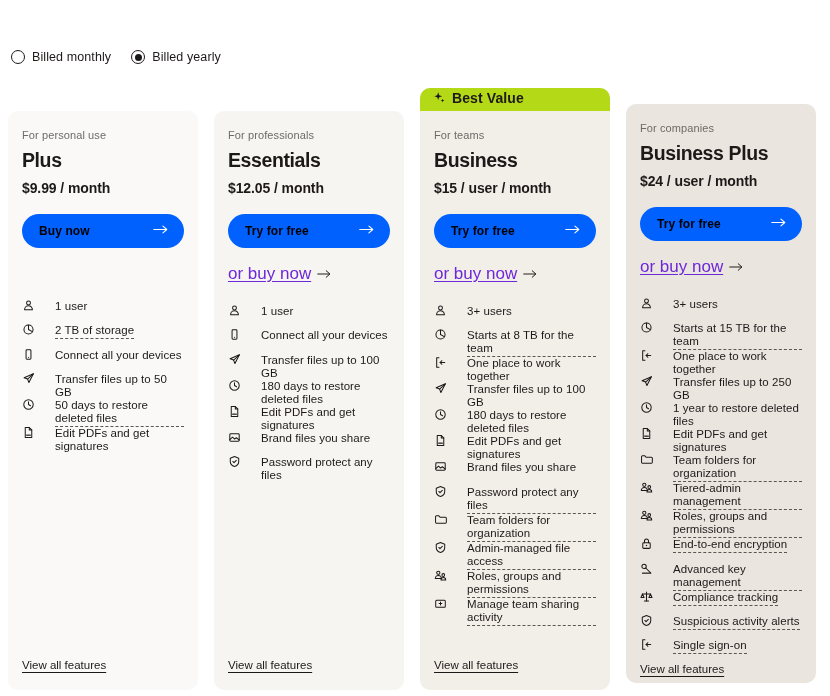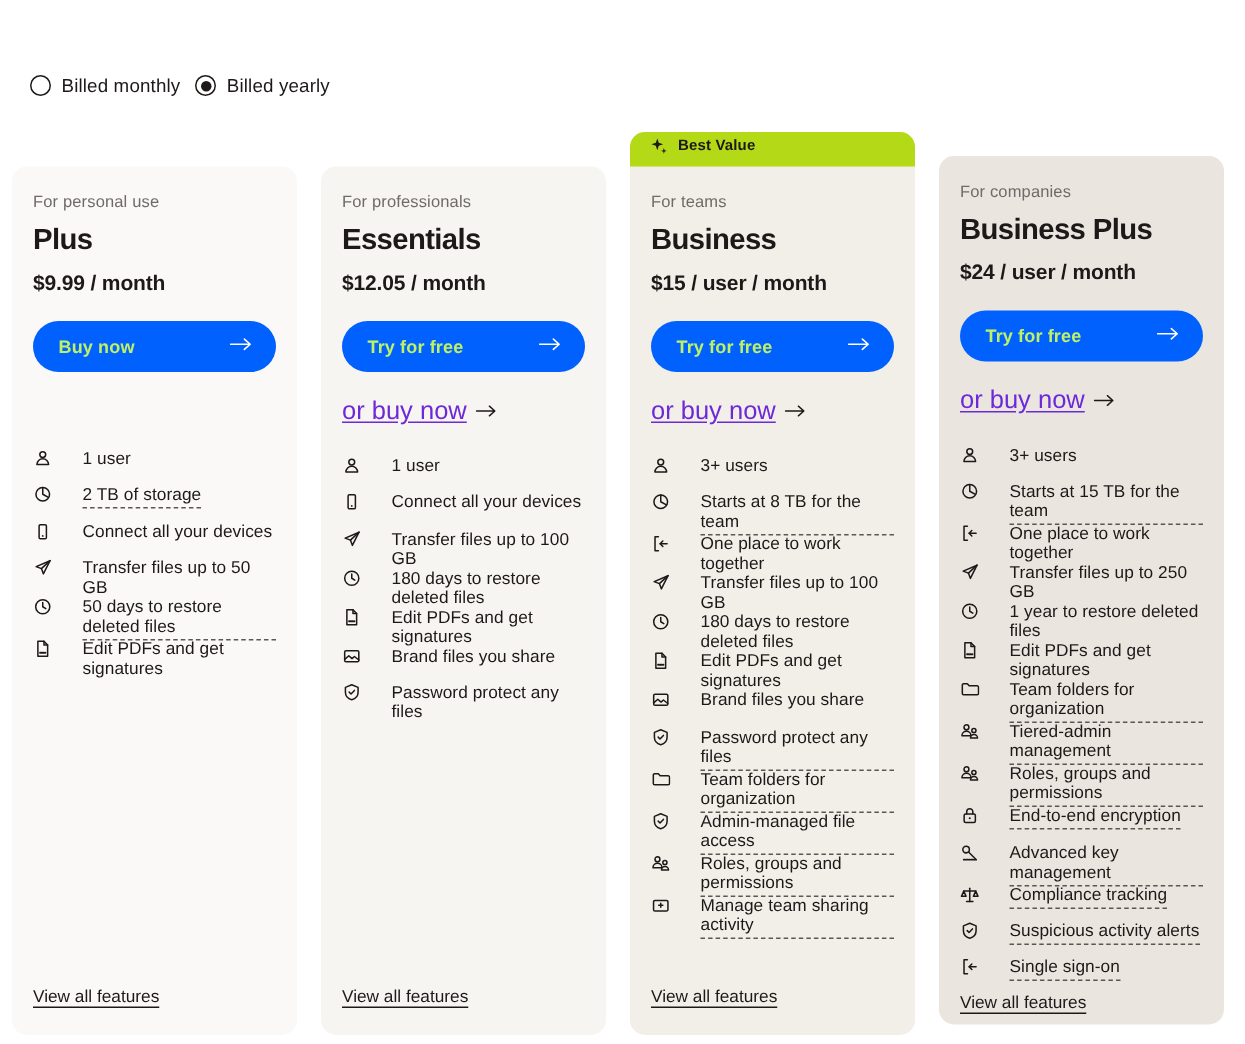--- a/index.html
+++ b/index.html
@@ -7,22 +7,22 @@
     width: 830px; height: 696px;
     background: #ffffff;
     font-family: "Liberation Sans", sans-serif;
     color: #1e1919;
     overflow: hidden;
   }
   .page { position: relative; width: 830px; height: 696px; }
 
   
   .billing-toggle {
-    position: absolute; left: 20px; top: 50px;
-    display: flex; align-items: center; gap: 10px;
+    position: absolute; left: 11px; top: 50px;
+    display: flex; align-items: center; gap: 20px;
   }
   .radio-option { display: flex; align-items: center; gap: 7px; cursor: pointer; }
   .radio-dot {
     width: 14px; height: 14px; border-radius: 50%;
     border: 1.4px solid #1e1919; background: #fff;
     display: flex; align-items: center; justify-content: center;
     flex: 0 0 auto;
   }
   .radio-dot.checked::after {
     content: ""; width: 7px; height: 7px; border-radius: 50%; background: #1e1919;
@@ -43,34 +43,34 @@
   }
   .card-c1 { background: #faf9f7; height: 579px; margin-top: 23px; }
   .card-c2 { background: #f7f5f1; height: 579px; margin-top: 23px; }
   .card-c3 { background: #f2efe9; height: 602px; }
   .card-c4 { background: #eae5df; height: 579px; margin-top: 16px; }
 
   .badge {
     height: 23px; background: #b4d916;
     display: flex; align-items: center; gap: 6px;
     padding: 0 0 4px 13px;
-    font-size: 10px; font-weight: bold; color: #1e1919;
+    font-size: 14px; font-weight: bold; color: #1e1919;
     letter-spacing: .1px;
   }
   .sparkle { width: 13px; height: 13px; display: block; flex: 0 0 auto; }
 
   .card-body { padding: 18px 14px 0 14px; display: flex; flex-direction: column; flex: 1; }
 
   .eyebrow { font-size: 11px; color: #6e6b68; letter-spacing: .1px; margin-bottom: 8px; }
   .plan-name { font-size: 19.5px; font-weight: bold; letter-spacing: -.4px; margin-bottom: 8px; }
   .plan-price { font-size: 14px; font-weight: bold; letter-spacing: -.1px; margin-bottom: 18px; }
 
   .cta {
     height: 34px; background: #0061ff; border: none; border-radius: 17px;
-    color: #bef264; font-family: inherit; font-size: 12px; font-weight: bold;
+    color: #000000; font-family: inherit; font-size: 12px; font-weight: bold;
     display: flex; align-items: center; justify-content: space-between;
     padding: 0 16px 0 17px; cursor: pointer; width: 100%;
     letter-spacing: .1px;
   }
   .cta .arr { width: 15px; height: 11px; flex: 0 0 auto; }
 
   .buy-link {
     margin-top: 16px; font-size: 17px; color: #6d28d9;
     display: inline-flex; align-items: center; gap: 6px;
     cursor: pointer; align-self: flex-start;

